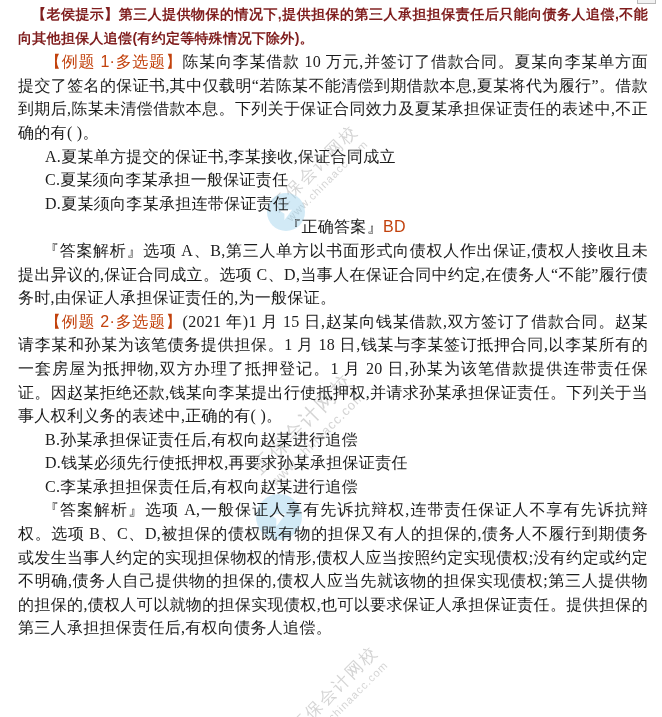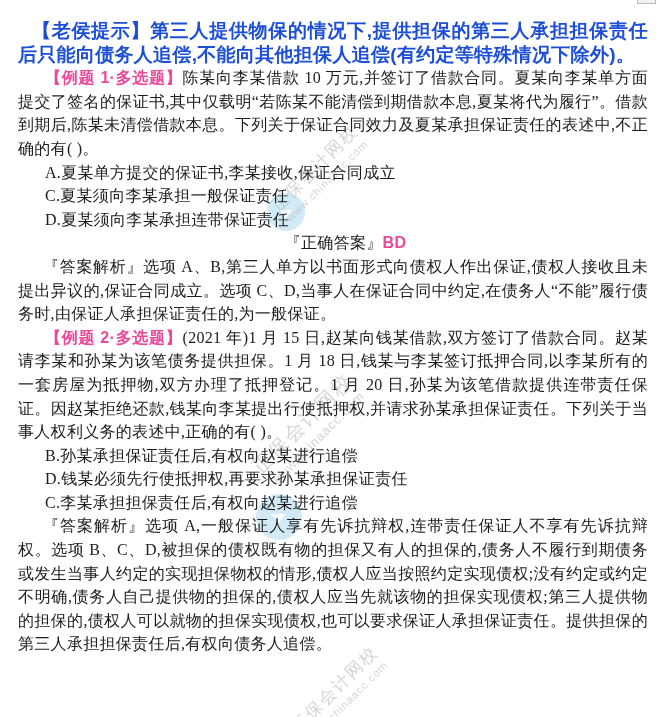--- a/index.html
+++ b/index.html
@@ -16,30 +16,29 @@
     position: relative;
     z-index: 2;
     padding: 3px 14px 0 18px;
     font-size: 16px;
     line-height: 23.6px;
     text-align: justify;
     letter-spacing: 0.3px;
   }
   .hei {
     font-family: "Liberation Sans", sans-serif;
-    font-weight: bold;
-    color: #ec4899;
+    font-weight: normal;
+    color: #c2410c;
   }
   p.tip {
     text-indent: 14px;
     font-family: "Liberation Sans", sans-serif;
     font-weight: bold;
-    color: #1d4ed8;
-    font-size: 19px;
-    margin-top: 16px;
+    color: #7f1d1d;
+    font-size: 14px;
   }
   p.stem { text-indent: 27px; }
   p.option { text-indent: 27px; text-align: left; }
   p.answer { text-indent: 25px; text-align: center; }
   p.analysis { text-indent: 25px; }
   
   .wm-text {
     position: absolute;
     z-index: 1;
     transform: rotate(-45deg);

